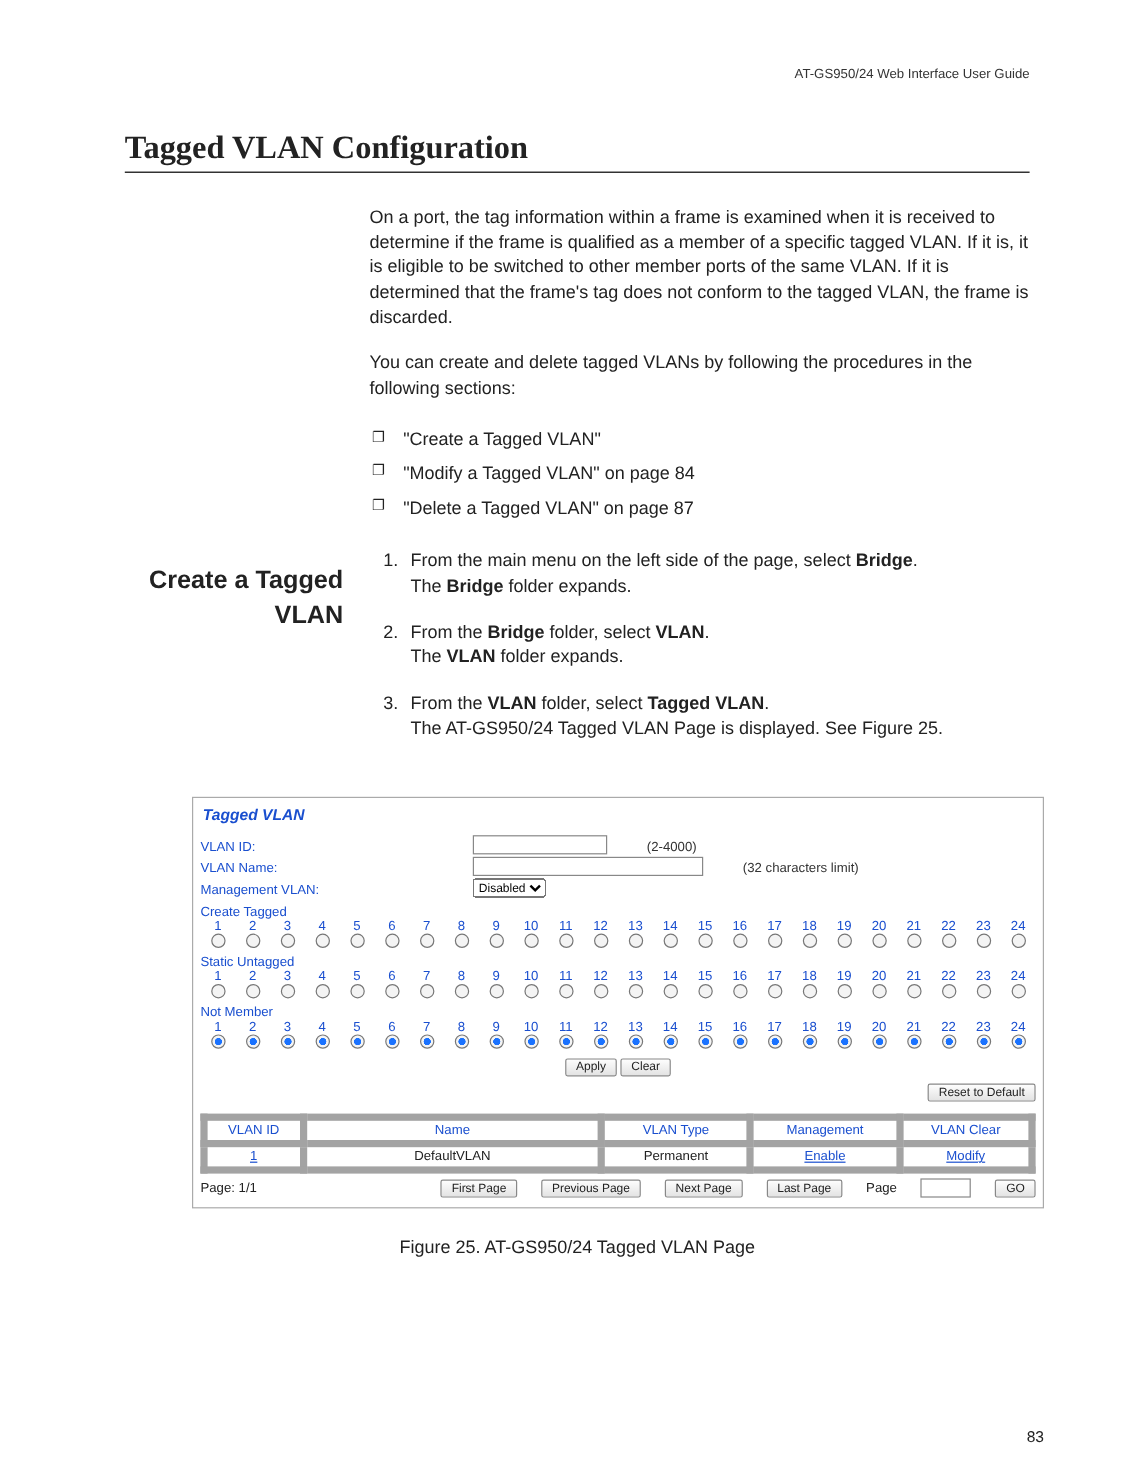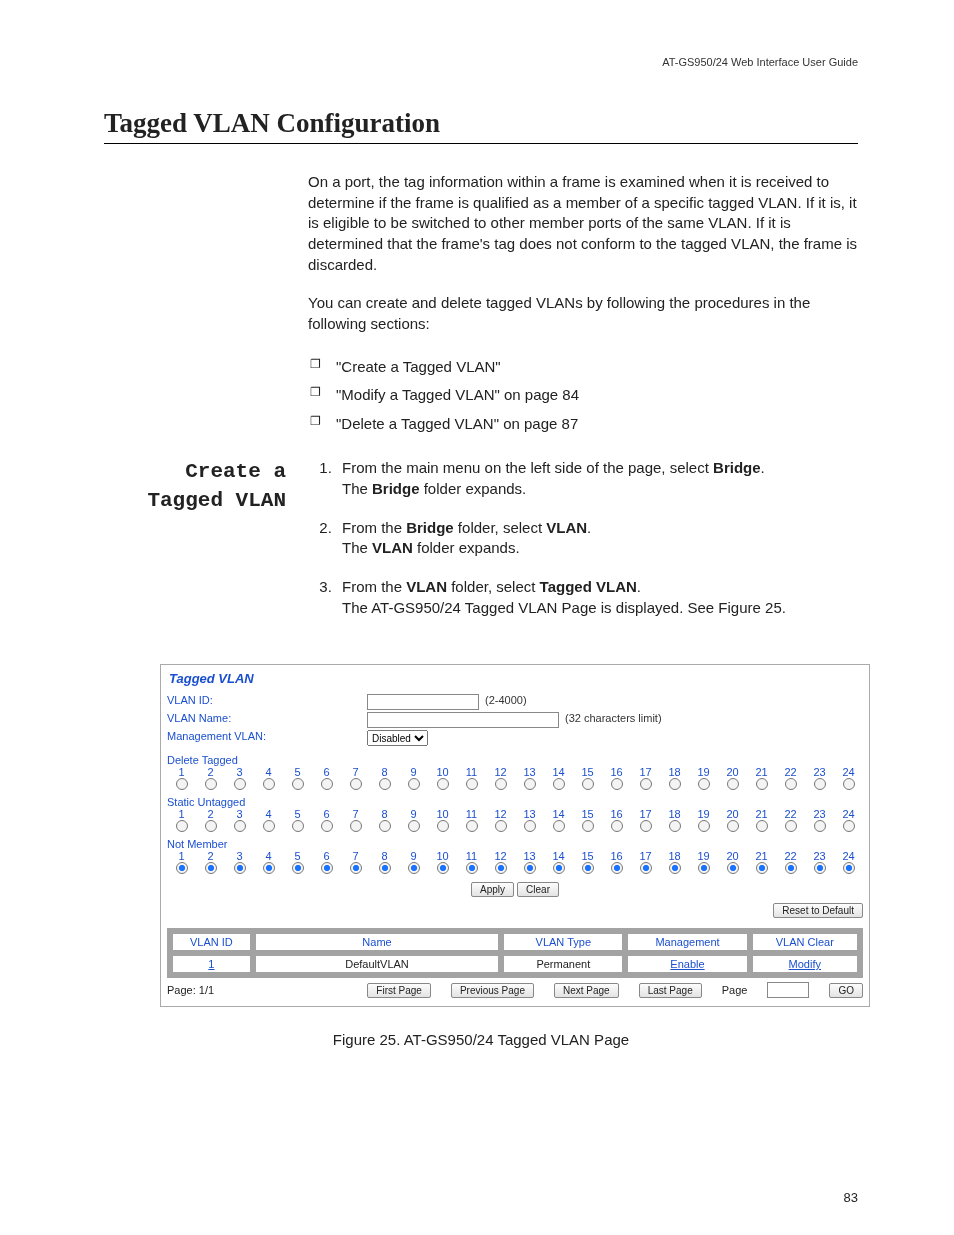--- a/index.html
+++ b/index.html
@@ -42,24 +42,25 @@
   }
   ul.proc-list li::before {
     content:"❐"; position:absolute; left:2px; top:0;
     font-size:12px;
   }
   .two-col { display:flex; }
   .side-heading {
     width:204px; flex:0 0 204px;
     text-align:right;
     padding-right:22px; box-sizing:border-box;
-    font-family:Liberation Mono, monospace;
+    font-family:Liberation Sans, sans-serif;
     font-weight:bold;
     font-size:21px;
     line-height:1.35;
+    margin-top:12px;
   }
   ol.steps { margin:0; padding-left:24px; }
   ol.steps li {
     font-size:15px; line-height:1.38;
     margin:0 0 18px 4px; padding-left:6px;
   }
   .bold { font-weight:bold; }
 
   
   .figure {
@@ -70,21 +71,21 @@
     font-size:11px;
     color:#00a;
     position:relative;
     box-sizing:border-box;
     padding:6px 6px 8px 6px;
   }
   .figure .fig-title {
     font-style:italic; font-weight:bold;
     color:#1a4fcf; font-size:13px; margin:0 0 8px 2px;
   }
-  .field-row { display:flex; align-items:flex-start; height:18px; color:#1a4fcf; }
+  .field-row { display:flex; align-items:flex-end; height:18px; color:#1a4fcf;gap:27px; }
   .field-label { width:200px; font-size:11px; }
   .field-input { width:110px; height:14px; border:1px solid #888; background:#fff; margin-right:6px;}
   .field-hint { color:#333; font-size:11px; }
   .mgmt-select { font-size:10px; height:16px; }
   .port-section-label { color:#1a4fcf; font-size:11px; margin-top:6px; }
   .ports-grid { display:grid; grid-template-columns:repeat(24,1fr); width:100%; }
   .port-num { color:#1a4fcf; font-size:11px; text-align:center; }
   .radio { display:flex; justify-content:center; }
   .radio span {
     width:10px; height:10px; border:1px solid #777; border-radius:50%;
@@ -113,21 +114,21 @@
     display:flex; align-items:center; gap:20px;
     font-size:11px; color:#222; margin-top:4px;
   }
   .pager-row .spacer { flex:1; }
   .page-input { width:40px; height:14px; border:1px solid #888; }
   .figure-caption {
     text-align:center; font-size:15px; color:#222;
     margin-top:24px;
   }
   .page-number {
-    position:absolute; bottom:30px; right:96px;
+    position:absolute; bottom:30px; right:84px;
     font-size:13px; color:#222;
   }
 </style>
 </head>
 <body>
 
 <div class="page">
   <div class="running-header">AT-GS950/24  Web Interface User Guide</div>
 
   <h1 class="section-title">Tagged VLAN Configuration</h1>
@@ -177,21 +178,21 @@
       <span class="field-hint">(32 characters limit)</span>
     </div>
     <div class="field-row">
       <span class="field-label">Management VLAN:</span>
       <select class="mgmt-select">
         <option>Disabled</option>
       </select>
     </div>
 
     <div id="ports-container">
-        <div class="port-section-label">Delete Tagged</div>
+        <div class="port-section-label">Create Tagged</div>
         <div class="ports-grid">
           <div class="port-num">1</div>
           <div class="port-num">2</div>
           <div class="port-num">3</div>
           <div class="port-num">4</div>
           <div class="port-num">5</div>
           <div class="port-num">6</div>
           <div class="port-num">7</div>
           <div class="port-num">8</div>
           <div class="port-num">9</div>

